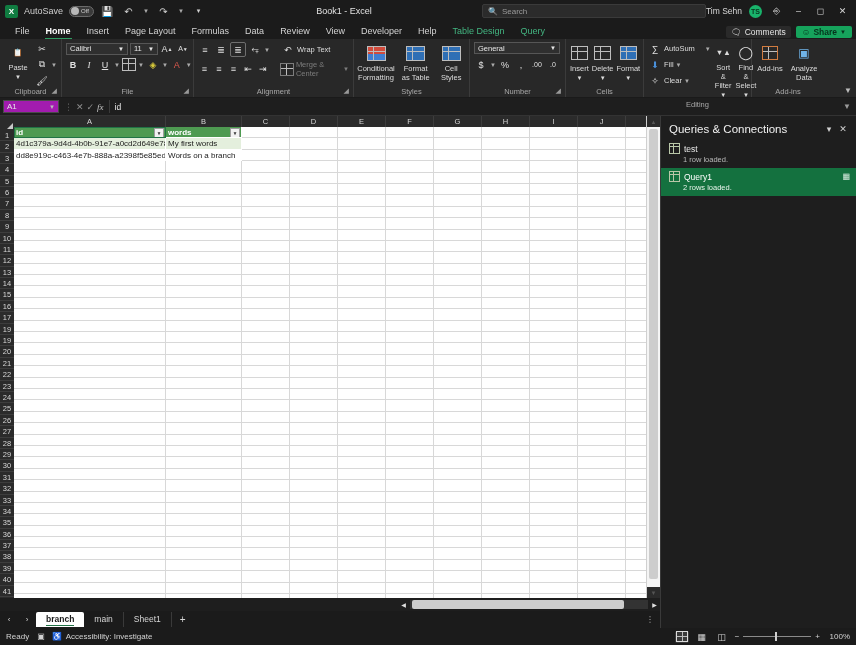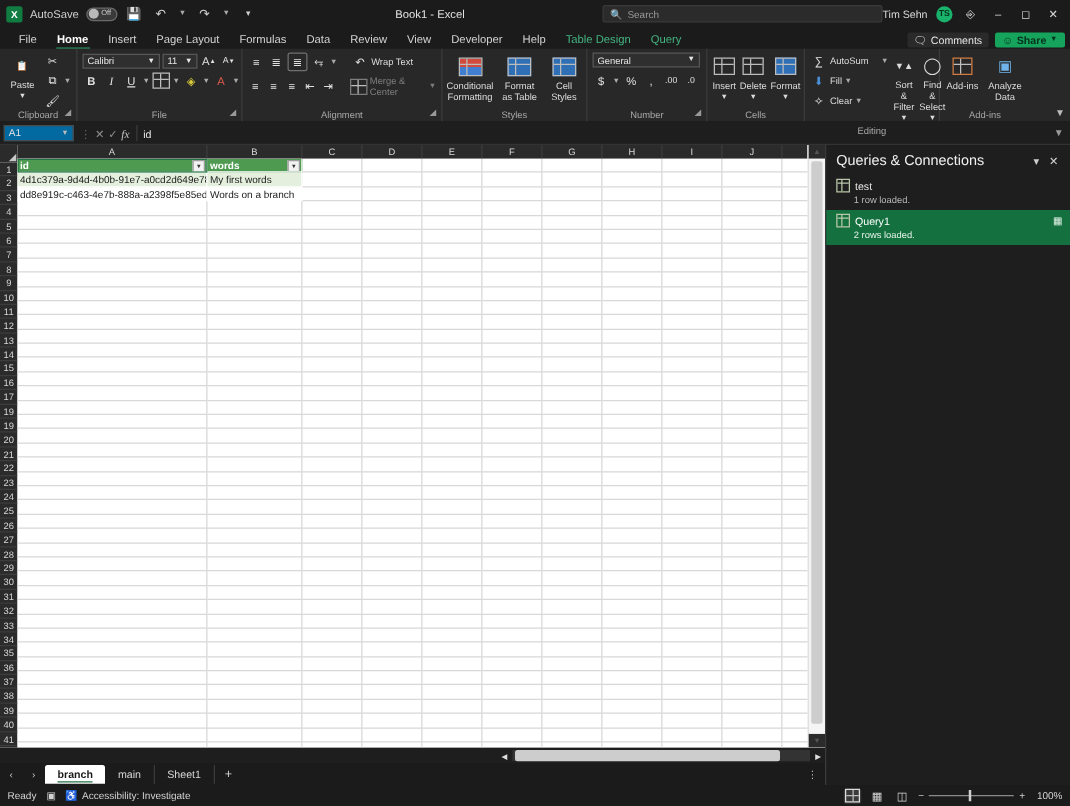--- a/index.html
+++ b/index.html
@@ -54,21 +54,21 @@
   .combo{height:12px;background:#2f2f2f;border:1px solid #565656;display:flex;align-items:center;justify-content:space-between;padding:0 3px;font-size:7.5px;color:#e8e8e8;box-sizing:border-box;}
   .fontrow{display:flex;gap:2px;align-items:center;}
   .sep{width:1px;background:#3f3f3f;margin:2px 3px;}
   .cellgrid{display:inline-block;width:13px;height:11px;border:1px solid #bdbdbd;position:relative;}
   .cellgrid:before{content:"";position:absolute;left:0;right:0;top:4px;height:1px;background:#bdbdbd;}
   .cellgrid:after{content:"";position:absolute;top:0;bottom:0;left:5px;width:1px;background:#bdbdbd;}
   .ribbon-collapse{position:absolute;right:4px;bottom:2px;font-size:8px;color:#bbb;}
 
   
   .fbar{height:17px;background:#1e1e1e;border-bottom:1px solid #333;display:flex;align-items:center;flex:0 0 17px;padding:0 3px;gap:3px;}
-  .namebox{width:56px;height:13px;background:#0369a1;border:1px solid #4a4a4a;display:flex;align-items:center;justify-content:space-between;padding:0 3px;font-size:8px;color:#e6e6e6;box-sizing:border-box;}
+  .namebox{width:56px;height:13px;background:#a21caf;border:1px solid #4a4a4a;display:flex;align-items:center;justify-content:space-between;padding:0 3px;font-size:8px;color:#e6e6e6;box-sizing:border-box;}
   .fb-icons{display:flex;align-items:center;gap:3px;color:#8d8d8d;font-size:9px;padding:0 2px;}
   .fx{font-style:italic;font-family:"Liberation Serif",serif;font-size:9px;color:#c9c9c9;}
   .finput{flex:1;height:13px;background:#1e1e1e;border-left:1px solid #3a3a3a;display:flex;align-items:center;padding-left:5px;font-size:8.5px;color:#e9e9e9;}
   .fb-expand{width:12px;text-align:center;color:#9a9a9a;font-size:8px;}
 
   
   .main{flex:1;display:flex;min-height:0;background:#1e1e1e;}
   .sheetwrap{width:660px;display:flex;flex-direction:column;min-width:0;}
   .gridarea{flex:1;display:flex;min-height:0;position:relative;overflow:hidden;background:#fff;}
 

